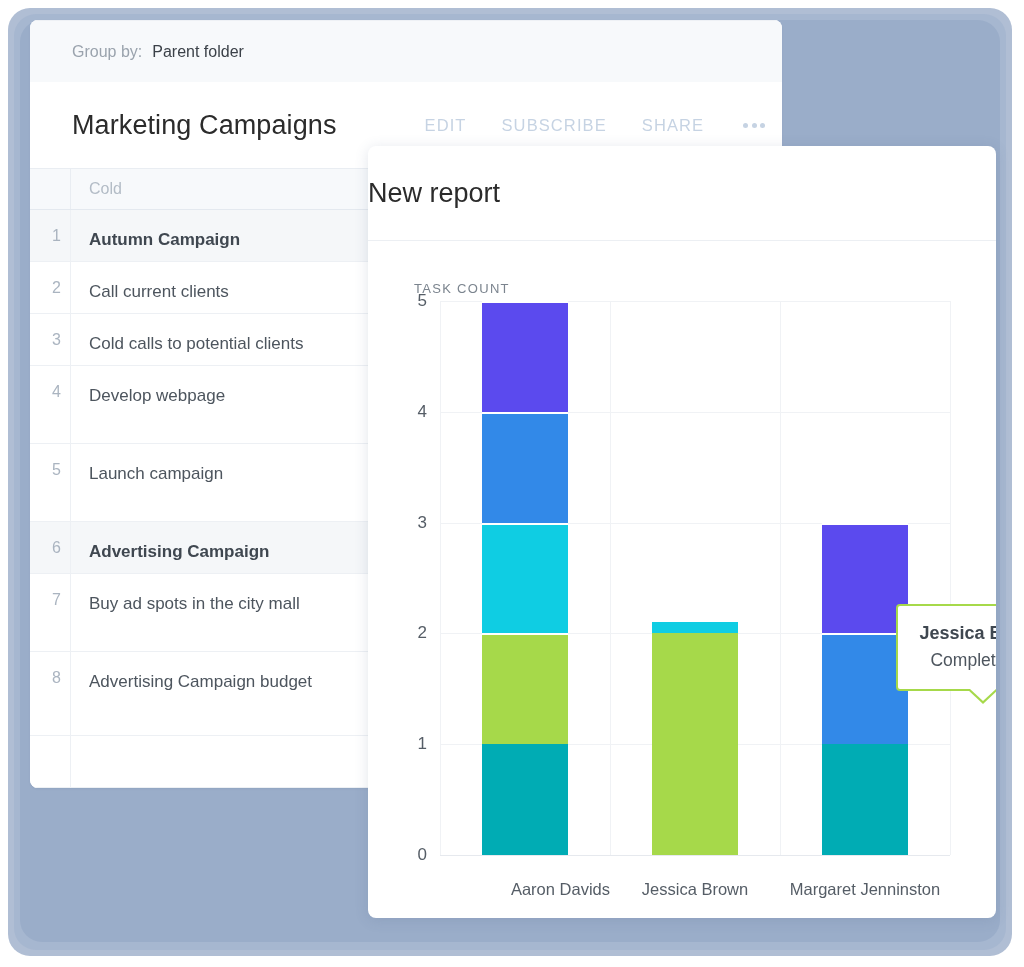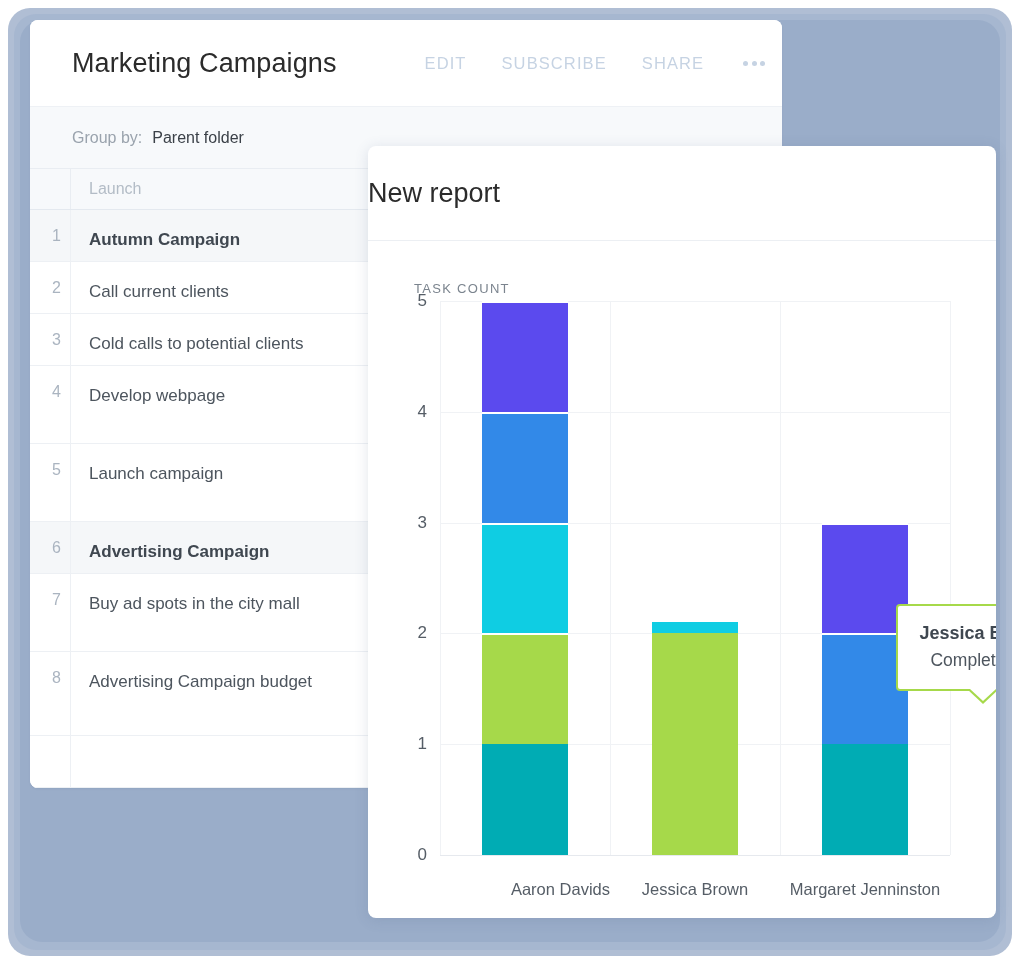--- a/index.html
+++ b/index.html
@@ -130,43 +130,43 @@
 </style>
 </head>
 <body>
 
 <div class="shadow-plate s3" style="left:8px;top:8px;width:1004px;height:948px;"></div>
 <div class="shadow-plate s2" style="left:14px;top:14px;width:992px;height:936px;"></div>
 <div class="shadow-plate" style="left:20px;top:20px;width:980px;height:922px;"></div>
 
 <div id="tasklist-window">
 
+  <div id="groupby-bar">
+    <span id="groupby-label">Group by:</span>
+    <span id="groupby-value">Parent folder</span>
+  </div>
+
   <div id="tasklist-header">
     <div id="tasklist-title">Marketing Campaigns</div>
     <div id="tasklist-actions">
       <span class="toolbar-link">EDIT</span>
       <span class="toolbar-link">SUBSCRIBE</span>
       <span class="toolbar-link">SHARE</span>
       <span id="more-icon">
           <i></i>
           <i></i>
           <i></i>
         </span>
     </div>
   </div>
 
-  <div id="groupby-bar">
-    <span id="groupby-label">Group by:</span>
-    <span id="groupby-value">Parent folder</span>
-  </div>
-
   <div id="list-head">
     <div class="num-col"></div>
     <div class="title-col">
-      <span>Launch</span>
+      <span>Cold</span>
     </div>
   </div>
 
   <div id="task-rows">
       <div class="task-row h52 alt">
         <div class="num">1</div>
         <div class="title bold">Autumn Campaign</div>
       </div>
       <div class="task-row h52">
         <div class="num">2</div>

